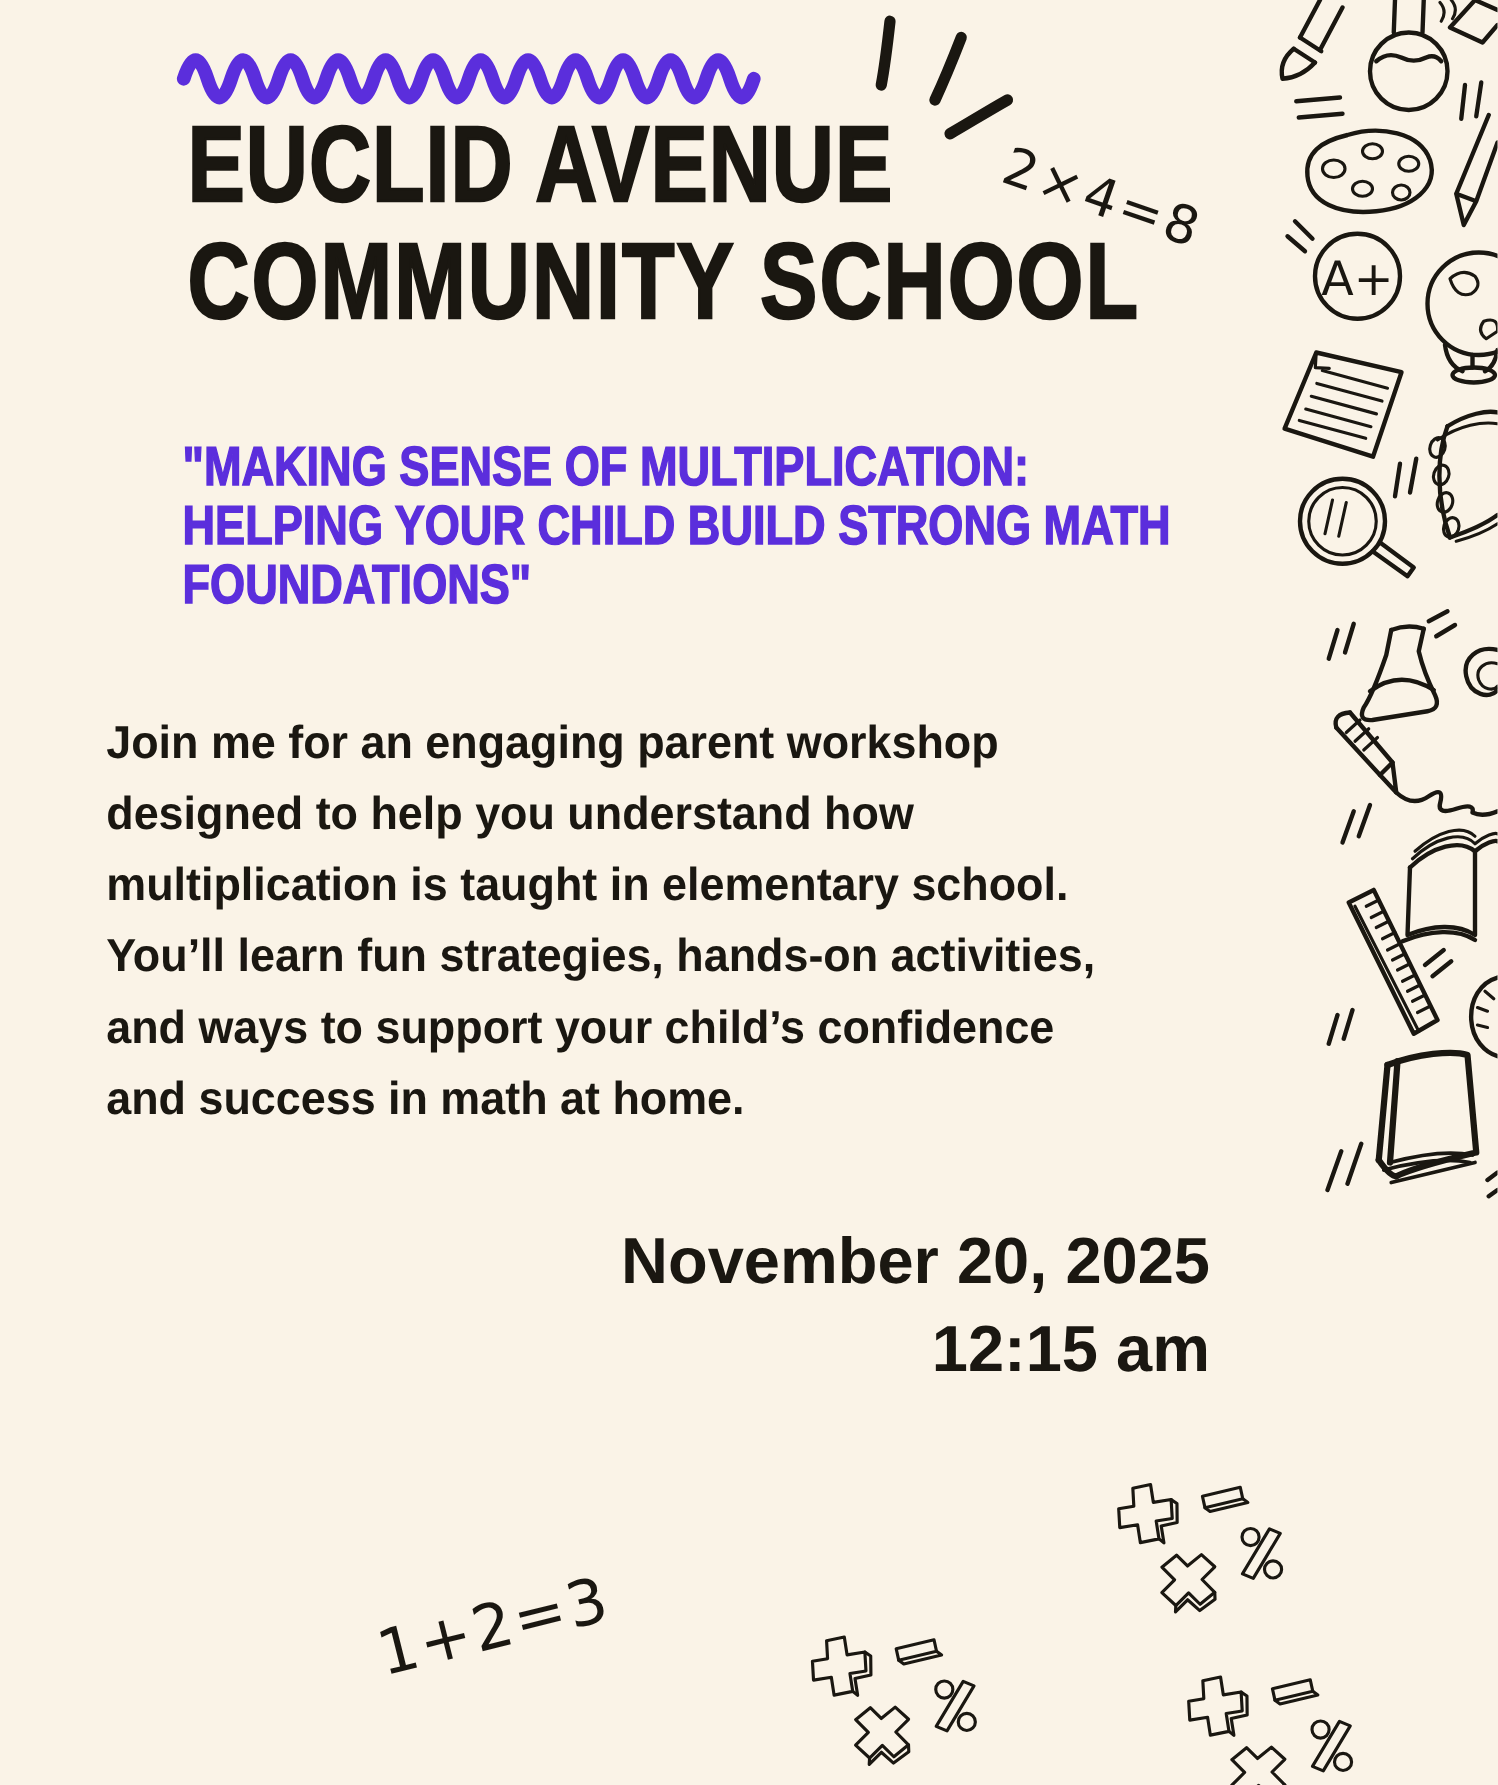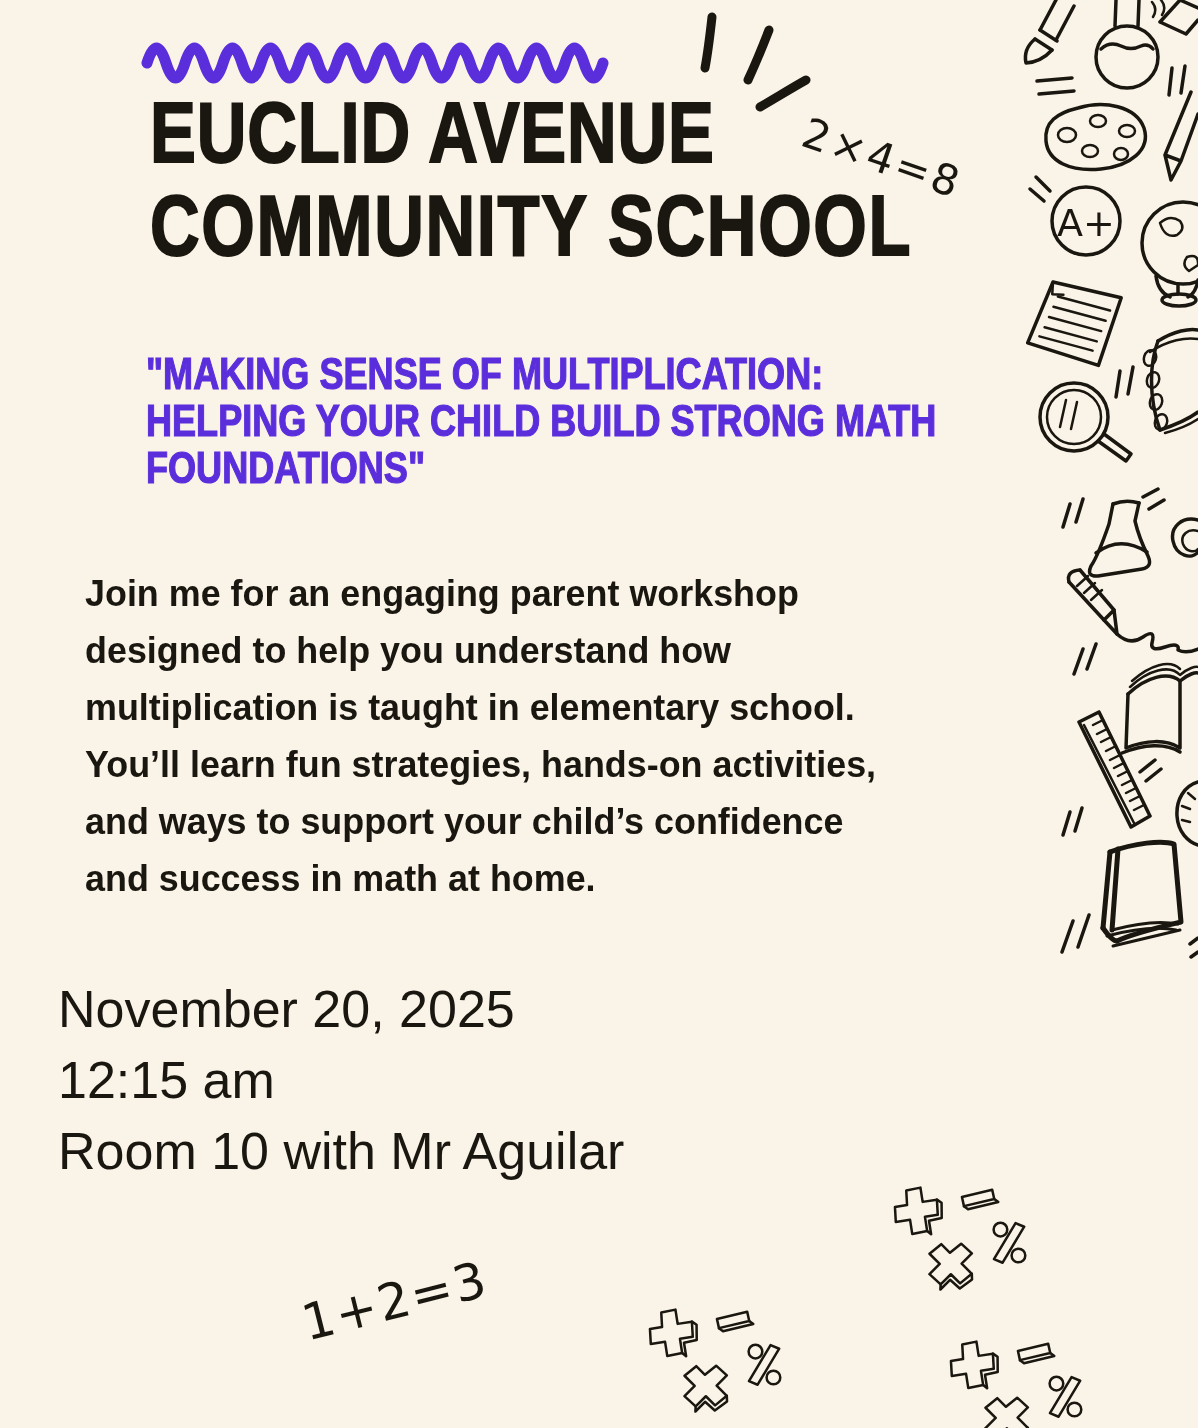--- a/index.html
+++ b/index.html
@@ -19,22 +19,22 @@
   .subtitle{
     left:146px;top:350px;font-weight:bold;font-size:44px;line-height:47px;
     color:var(--accent);-webkit-text-stroke:1.2px var(--accent);
     transform:scaleX(0.82);transform-origin:left top;white-space:nowrap;
   }
   .body-text{
     left:85px;top:565px;font-weight:bold;font-size:37px;line-height:57px;
     transform:scaleX(0.97);transform-origin:left top;white-space:nowrap;
   }
   .details{
-    left:58px;top:974px;width:910px;text-align:left;
-    font-weight:normal;font-size:52px;line-height:71px;
+    left:58px;top:974px;width:910px;text-align:right;
+    font-weight:bold;font-size:52px;line-height:71px;
   }
   .eq-top{
     left:812px;top:108px;font-family:"DejaVu Sans",sans-serif;font-size:42px;
     letter-spacing:3px;transform:rotate(19deg);transform-origin:left top;white-space:nowrap;
   }
   .eq-bottom{
     left:296px;top:1296px;font-family:"DejaVu Sans",sans-serif;font-size:50px;
     letter-spacing:2px;transform:rotate(-14deg);transform-origin:left top;white-space:nowrap;
   }
   svg.overlay{position:absolute;left:0;top:0;}
@@ -228,16 +228,15 @@
   <div>designed to help you understand how</div>
   <div>multiplication is taught in elementary school.</div>
   <div>You’ll learn fun strategies, hands-on activities,</div>
   <div>and ways to support your child’s confidence</div>
   <div>and success in math at home.</div>
 </div>
 
 <div class="abs details">
   <div>November 20, 2025</div>
   <div>12:15 am</div>
-  <div>Room 10 with Mr Aguilar</div>
 </div>
 
 <div class="abs eq-bottom">1+2=3</div>
 
 </body></html>

